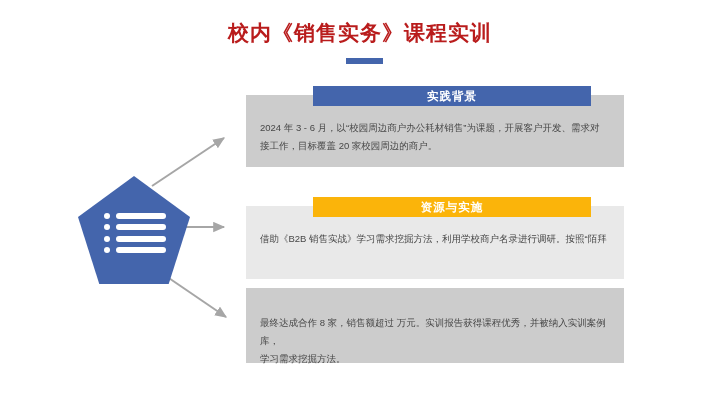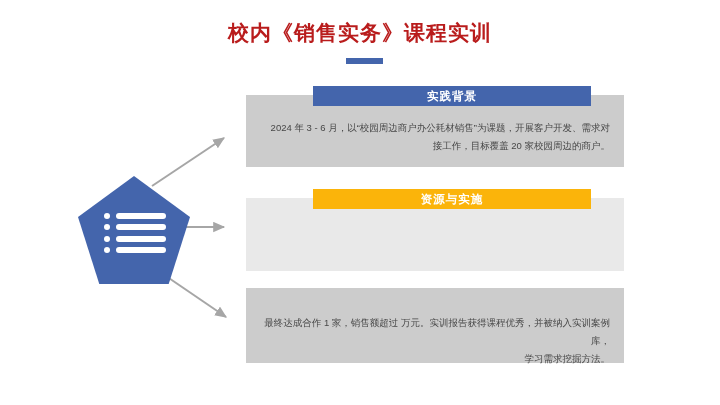--- a/index.html
+++ b/index.html
@@ -98,21 +98,21 @@
   }
 
   
   .card {
     position: absolute;
     left: 233px;
     width: 378px;
     margin-left: 13px;
   }
   .card-1 { top: 95px;  height: 72px;  background: #cccccc; }
-  .card-2 { top: 198px; height: 73px;  background: #e9e9e9; }
+  .card-2 { top: 206px; height: 73px;  background: #e9e9e9; }
   .card-3 { top: 288px; height: 75px;  background: #cccccc; }
 
   .card-header {
     position: absolute;
     left: 67px;
     top: -9px;
     width: 278px;
     height: 20px;
     line-height: 20px;
     text-align: center;
@@ -122,21 +122,21 @@
     letter-spacing: 1px;
   }
   .hdr-blue   { background: #4465ac; }
   .hdr-orange { background: #fbb40a; }
 
   .card-body {
     position: absolute;
     left: 14px;
     right: 14px;
     top: 24px;
-    text-align: right;
+    text-align: left;
     font-size: 9.5px;
     line-height: 18px;
     color: #474747;
   }
   .card-3 .card-body { top: 26px; }
 </style>
 </head>
 <body>
 
 <div id="slide">
@@ -181,23 +181,24 @@
     <div class="card-header hdr-blue">实践背景</div>
     <div class="card-body">
       <div>2024 年 3 - 6 月，以“校园周边商户办公耗材销售”为课题，开展客户开发、需求对</div>
       <div>接工作，目标覆盖 20 家校园周边的商户。</div>
     </div>
   </div>
 
   <div class="card card-2">
     <div class="card-header hdr-orange">资源与实施</div>
     <div class="card-body">
+      <div>借助《B2B 销售实战》学习需求挖掘方法，利用学校商户名录进行调研。按照“陌拜</div>
     </div>
   </div>
 
   <div class="card card-3">
     <div class="card-body">
-      <div>最终达成合作 1 家，销售额超过 万元。实训报告获得课程优秀，并被纳入实训案例库，</div>
+      <div>最终达成合作 8 家，销售额超过 万元。实训报告获得课程优秀，并被纳入实训案例库，</div>
       <div>学习需求挖掘方法。</div>
     </div>
   </div>
 
 </div>
 
 </body></html>

